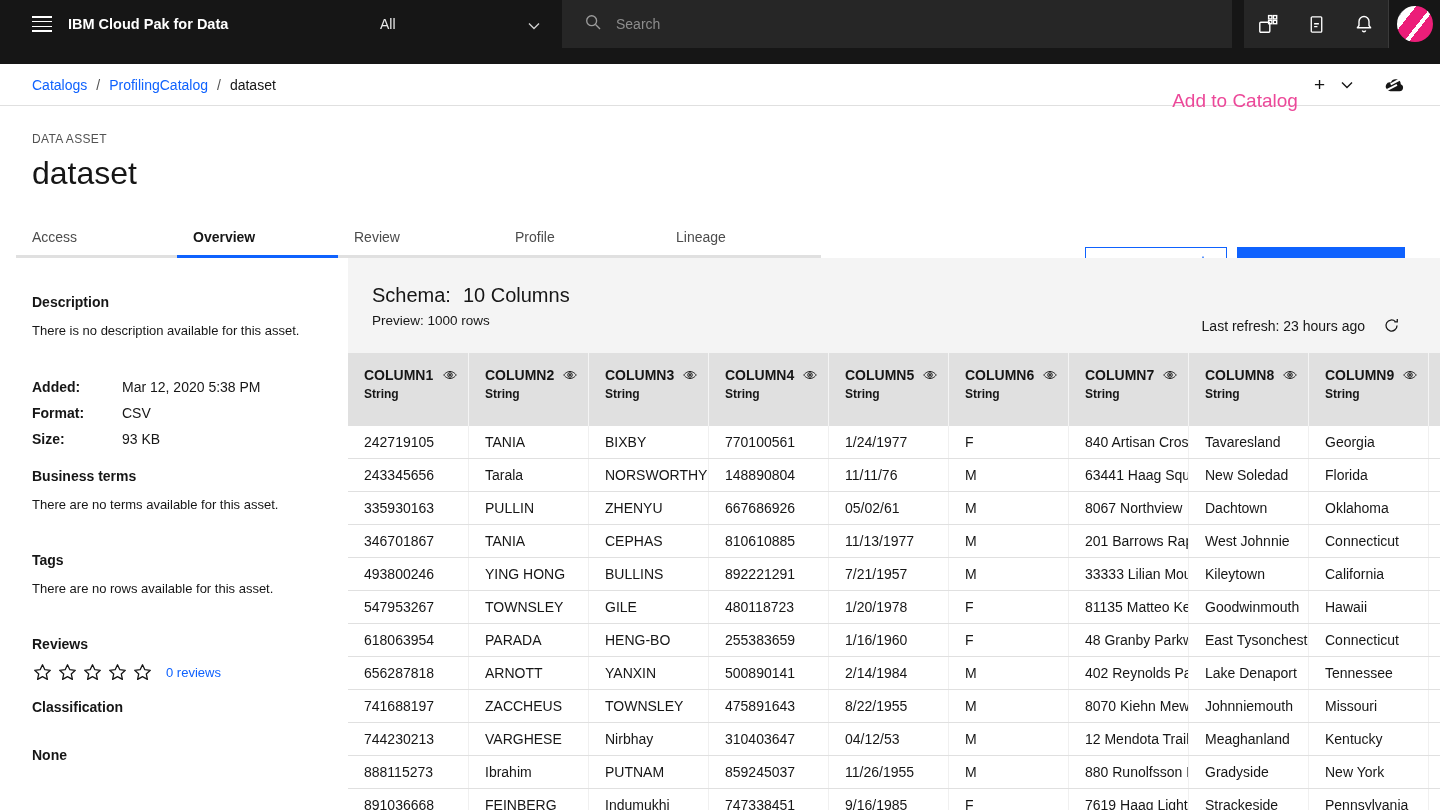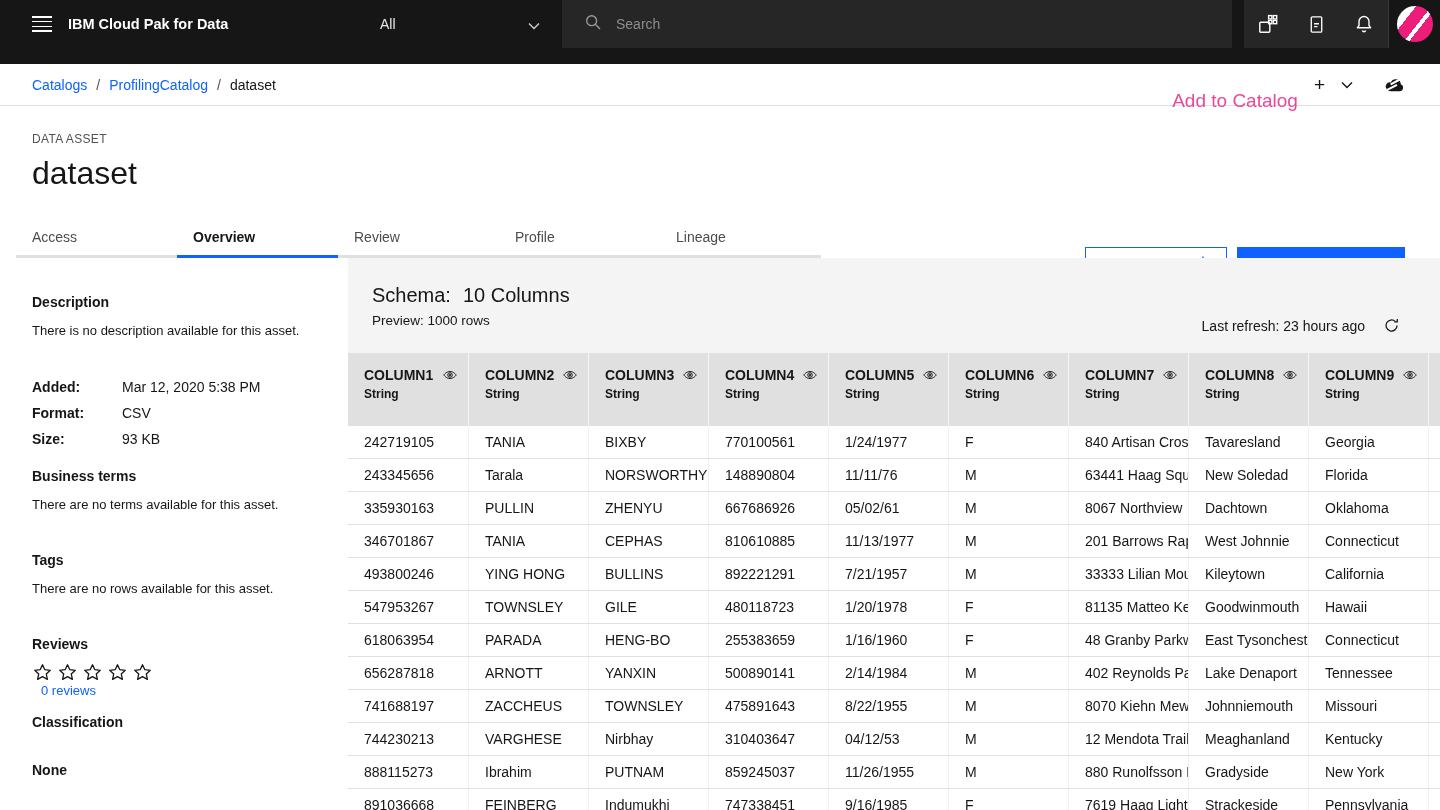--- a/index.html
+++ b/index.html
@@ -62,21 +62,21 @@
 
   
   .content { display:flex; height:568px; }
   .sidebar { width:348px; padding:36px 16px 0 32px; background:#fff; }
   .sb-h { font-size:14px; font-weight:700; }
   .sb-p { font-size:13px; color:#161616; margin-top:13px; }
   .meta { margin-top:36px; }
   .meta-row { display:flex; font-size:14px; line-height:26px; }
   .meta-label { width:90px; font-weight:700; }
   .mt36 { margin-top:16px; } .mt40 { margin-top:40px; }
-  .stars-row { display:flex; align-items:flex-start; margin-top:10px;flex-direction:column; }
+  .stars-row { display:flex; align-items:center; margin-top:10px; }
   .stars-row svg { margin-right:4px; }
   .reviews-link { color:#0f62fe; font-size:13px; margin-left:9px; cursor:pointer; }
   .classification-value { font-size:14px; font-weight:700; margin-top:32px; }
 
   
   .panel { position:relative; flex:1; background:#f4f4f4; overflow:hidden; }
   .schema-block { padding:26px 24px 0; }
   .schema-line { font-size:20px; display:flex; }
   .schema-line .val { margin-left:12px; }
   .preview-info { font-size:13.5px; margin-top:6px; color:#161616; }

